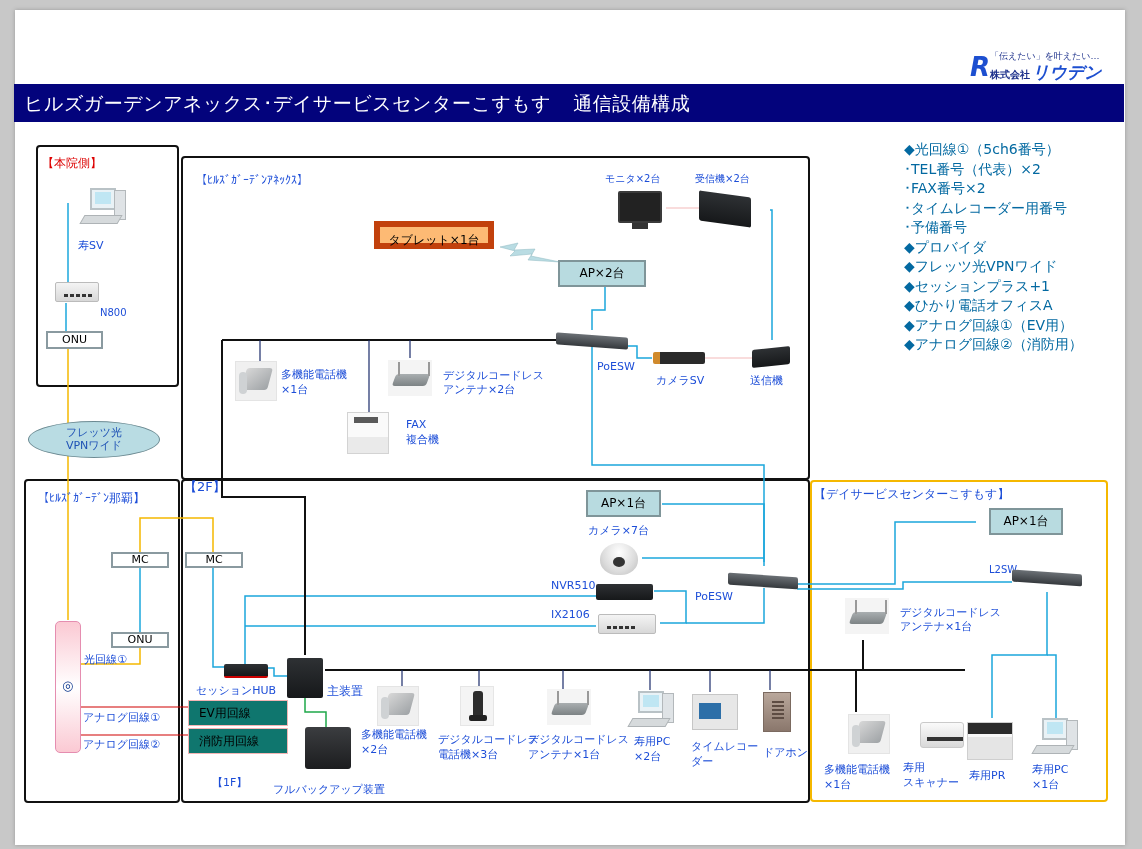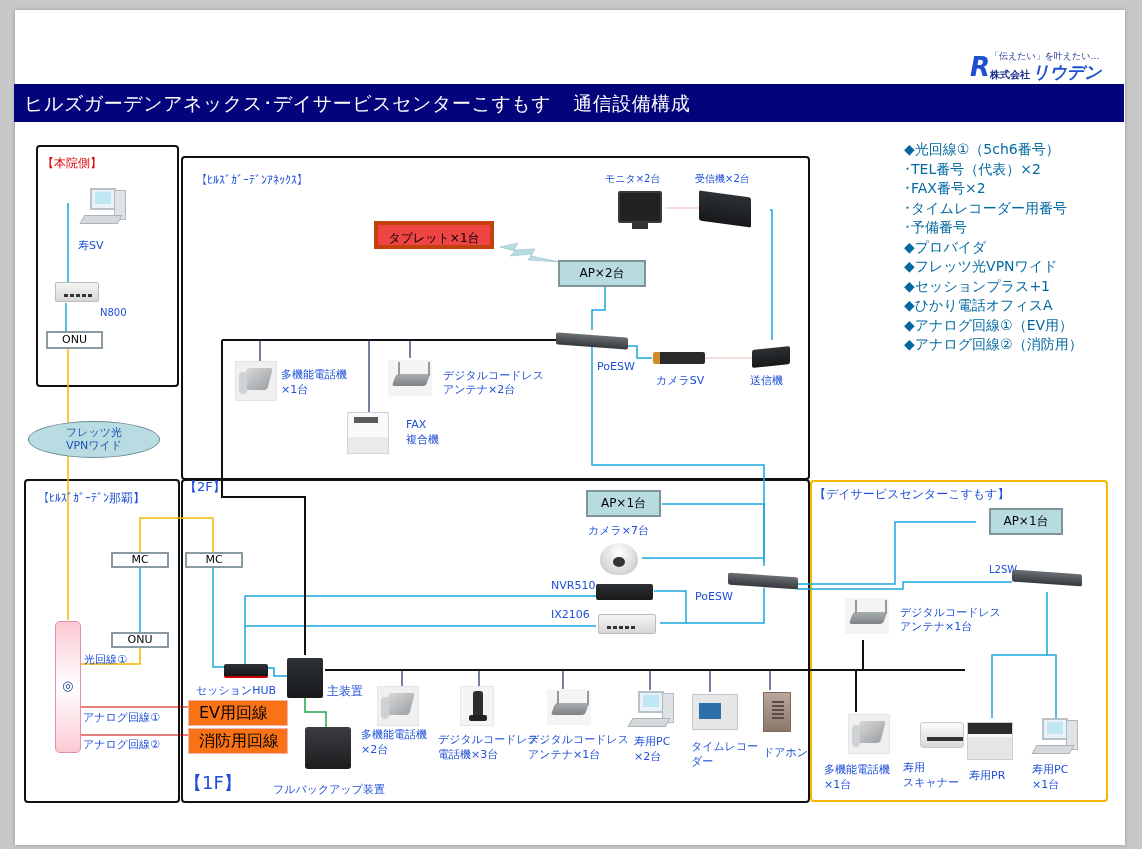--- a/index.html
+++ b/index.html
@@ -12,22 +12,22 @@
   .logo .name{position:absolute;left:20px;top:11px;font-size:17px;font-weight:bold;color:#1d4fd0;font-style:italic;white-space:nowrap;}
   .logo .name small{font-size:10px;color:#1b2f8a;font-style:normal;margin-right:2px;}
   .logo .mark{position:absolute;left:0;top:4px;font-size:26px;font-weight:bold;color:#1d4fd0;font-style:italic;line-height:26px;}
   .frame{position:absolute;border:2px solid #111;border-radius:4px;box-sizing:border-box;}
   .frame.yellow{border-color:#f5b800;}
   .lbl{position:absolute;font-size:11px;color:#1d4ed8;white-space:nowrap;line-height:14px;}
   .sect{font-size:12px;}
   .red{color:#d00;}
   .box{position:absolute;border:2px solid #8a9aa0;background:#fff;font-size:11px;text-align:center;box-sizing:border-box;}
   .apbox{position:absolute;border:2px solid #7f9599;background:#b8dbe0;font-size:12px;text-align:center;box-sizing:border-box;}
-  .tab-box{position:absolute;border:4px solid #c2410c;background:#ef4444;font-size:12px;text-align:center;box-sizing:border-box;}
-  .pinkbox{position:absolute;border:1px solid #f3b5b5;background:#f97316;font-size:16px;padding-left:10px;box-sizing:border-box;}
+  .tab-box{position:absolute;border:6px solid #c2410c;background:#fdba74;font-size:12px;text-align:center;box-sizing:border-box;}
+  .pinkbox{position:absolute;border:1px solid #f3b5b5;background:#0f766e;font-size:12px;padding-left:10px;box-sizing:border-box;}
   .ellipse{position:absolute;border:1px solid #6c8a92;background:#b9dce3;border-radius:50%;color:#1f52b5;font-size:11px;text-align:center;box-sizing:border-box;line-height:13px;}
   .gw{position:absolute;width:26px;height:132px;border:1px solid #e58db0;border-radius:5px;background:linear-gradient(to bottom,#fbc9d3,#fff 50%,#fbc9d3);box-sizing:border-box;}
   .gw .eye{position:absolute;left:6px;top:56px;font-size:13px;color:#113a8f;font-weight:bold;}
   .svc{position:absolute;left:904px;top:140px;color:#0369a1;font-size:14px;line-height:19.5px;}
   .svc div{white-space:nowrap;}
   
   .dev{position:absolute;box-sizing:border-box;}
   .pc .mon{position:absolute;left:8px;top:0;width:26px;height:22px;background:#e9f2f6;border:2px solid #b9c2c6;box-sizing:border-box;}
   .pc .mon::after{content:"";position:absolute;left:3px;top:2px;width:16px;height:12px;background:#bfe6f3;}
   .pc .tower{position:absolute;right:0;top:2px;width:10px;height:28px;background:#dfe3e6;border:1px solid #b3b8bb;}
@@ -217,21 +217,21 @@
 <div class="dev sw" style="left:728px;top:575px;width:70px;height:12px;"></div>
 <span class="lbl" style="left:695px;top:590px;">PoESW</span>
 <div class="dev dark" style="left:224px;top:664px;width:44px;height:14px;border-bottom:2px solid #c00;"></div>
 <span class="lbl" style="left:196px;top:684px;">セッションHUB</span>
 <div class="dev dark" style="left:287px;top:658px;width:36px;height:40px;"></div>
 <span class="lbl" style="left:327px;top:684px;font-size:12px;">主装置</span>
 <div class="pinkbox" style="left:188px;top:700px;width:100px;height:26px;line-height:24px;">EV用回線</div>
 <div class="pinkbox" style="left:188px;top:728px;width:100px;height:26px;line-height:24px;">消防用回線</div>
 <div class="dev backup" style="left:305px;top:727px;width:46px;height:42px;"></div>
 <span class="lbl" style="left:273px;top:783px;">フルバックアップ装置</span>
-<span class="lbl sect" style="left:184px;top:776px;font-size:18px;">【1F】</span>
+<span class="lbl sect" style="left:184px;top:776px;font-size:11px;padding-left:28px;">【1F】</span>
 
 <div class="dev phone" style="left:377px;top:686px;width:42px;height:40px;"></div>
 <span class="lbl" style="left:361px;top:728px;">多機能電話機</span>
 <span class="lbl" style="left:361px;top:743px;">×2台</span>
 <div class="dev handset" style="left:460px;top:686px;width:34px;height:40px;"></div>
 <span class="lbl" style="left:438px;top:733px;">デジタルコードレス</span>
 <span class="lbl" style="left:438px;top:748px;">電話機×3台</span>
 <div class="dev antenna" style="left:547px;top:689px;width:44px;height:36px;"></div>
 <span class="lbl" style="left:528px;top:733px;">デジタルコードレス</span>
 <span class="lbl" style="left:528px;top:748px;">アンテナ×1台</span>

